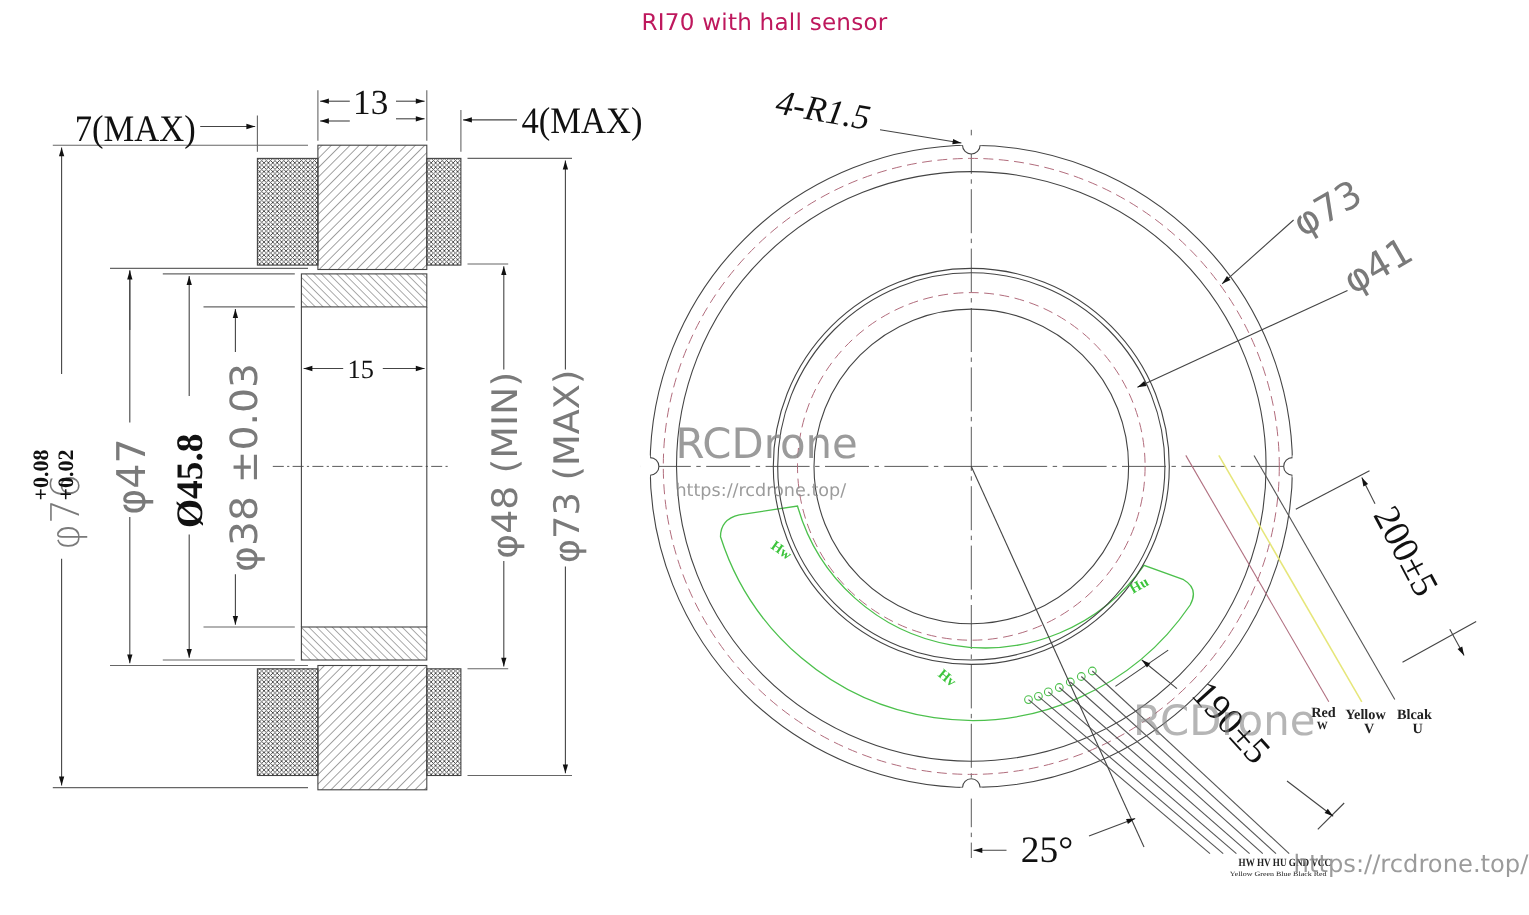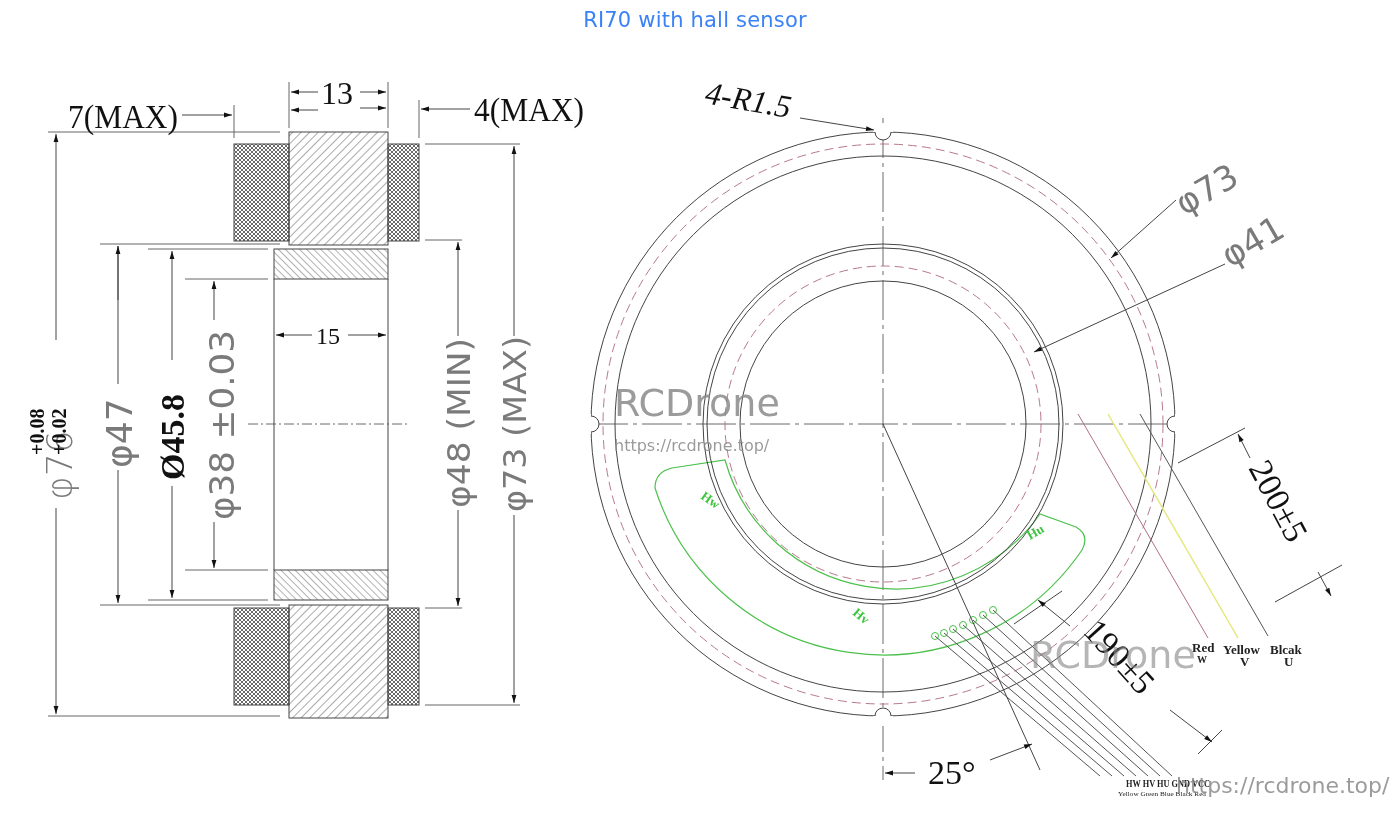--- a/index.html
+++ b/index.html
@@ -1,19 +1,19 @@
 <!DOCTYPE html>
 <html><head>
   <meta charset="utf-8">
   <style>
     html, body { margin: 0; padding: 0; background: #ffffff; }
     body { width: 1390px; height: 832px; position: relative; overflow: hidden; font-family: "Liberation Sans", sans-serif; }
     .title {
       position: absolute; left: 0; top: 8px; width: 1390px; text-align: center;
-      font-family: "DejaVu Sans", sans-serif; font-size: 21px; color: #3b82f6; letter-spacing: 0.2px;
+      font-family: "DejaVu Sans", sans-serif; font-size: 21px; color: #be185d; letter-spacing: 0.2px;
     }
     svg.drawing { position: absolute; left: 0; top: 0; }
     .dim { font-family: "Liberation Serif", serif; fill: #111; }
     .dimg { font-family: "DejaVu Sans", sans-serif; fill: #7a7a7a; }
     .wm { font-family: "DejaVu Sans", sans-serif; fill: #8a8a8a; }
   </style>
 </head>
 <body>
 
 <div class="title">RI70 with hall sensor</div>

